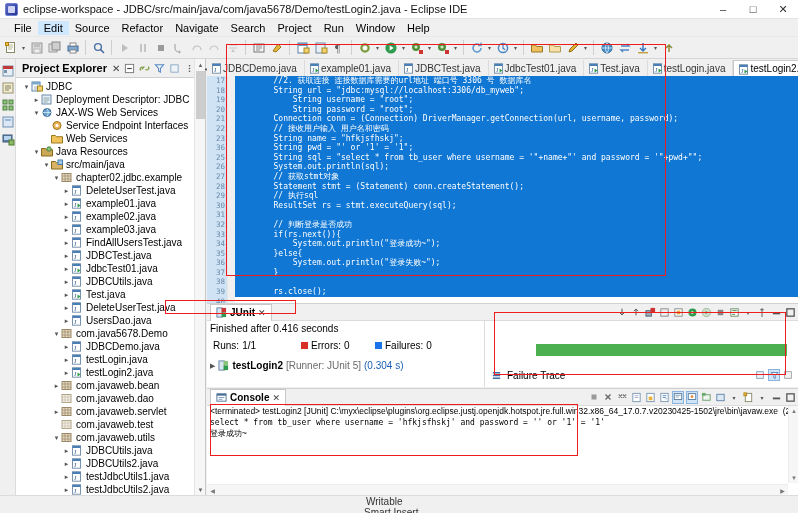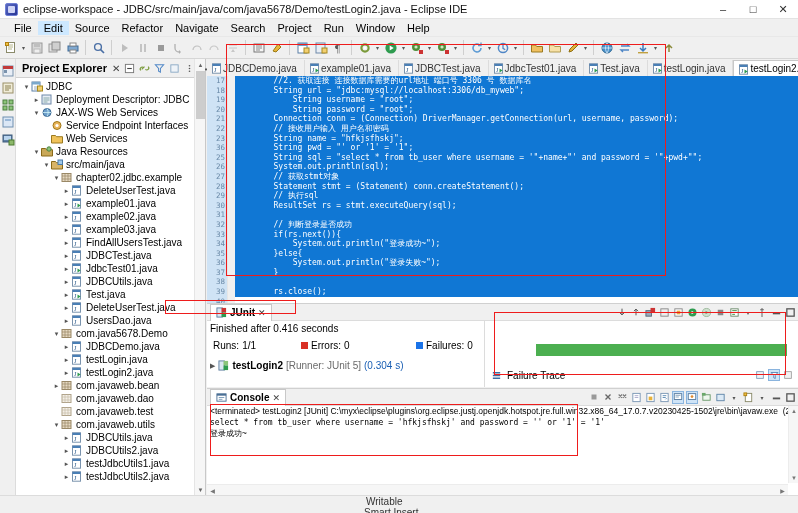--- a/index.html
+++ b/index.html
@@ -134,21 +134,21 @@
   .panetools { margin-left:auto; display:flex; align-items:center; gap:2px; padding-right:2px;}
   .panetools .tb { width:12px; height:13px; display:flex;align-items:center;justify-content:center;}
 
   .junitbody { position:absolute; left:0; right:0; top:17px; bottom:0; display:flex; }
   .junitleft { width: 278px; border-right: 1px solid #dcdcdc; position:relative; background:#fff;}
   .junitright { flex:1; position:relative; background:#fff;}
   .finline { font-size:10px; padding: 2px 3px 0 3px; color:#000;}
   .counters { display:flex; align-items:center; gap:0; padding: 6px 0 4px 6px; font-size:10px;}
   .counters .c { display:flex; align-items:center; gap:3px; }
   .counters .c.runs { width: 88px;}
-  .counters .c.errs { width: 115px;}
+  .counters .c.errs { width: 74px;}
   .sqr { width:7px;height:7px; display:inline-block; }
   .sqr.red { background:#d93025; }
   .sqr.blue { background:#1a73e8; }
   .progbarwrap { position:absolute; left: 50px; top: 22px; right: 10px; height: 12px; background:#fff; border:1px solid #fff;}
   .progbar { height:12px; background:#4caf50; width:100%; }
   .ftrace { position:absolute; left:6px; top: 47px; right: 4px; height:14px; display:flex; align-items:center; gap:5px;}
   .ftrace .lbl { font-size:10px;}
   .ftrace .tools { margin-left:auto; display:flex; gap:2px;}
   .testrow { display:flex; align-items:center; gap:3px; padding: 5px 0 0 3px; font-size:10px;}
   .testrow .nm { font-weight:bold; }
@@ -701,20 +701,28 @@
           </div>
           <div class="trow">
             <span class="arr" style="margin-left: 36px;"></span>
             <span class="tico"><svg style="width:12px;height:11px" viewBox="0 0 12 11">
                 <rect x="1" y="1.5" width="9" height="8" fill="#f4f0e8" stroke="#b0a38a"></rect>
                 <path d="M1 4h9M4 1.5v8M7 1.5v8M1 7h9" stroke="#c6bca8" stroke-width="0.7"></path>
               </svg></span>
             <span class="tlabel">com.javaweb.dao</span>
           </div>
           <div class="trow">
+            <span class="arr" style="margin-left: 36px;">▸</span>
+            <span class="tico"><svg style="width:12px;height:11px" viewBox="0 0 12 11">
+                <rect x="1" y="1.5" width="9" height="8" fill="#e6d9c2" stroke="#9a8866"></rect>
+                <path d="M1 4h9M4 1.5v8M7 1.5v8M1 7h9" stroke="#9a8866" stroke-width="0.7"></path>
+              </svg></span>
+            <span class="tlabel">com.javaweb.servlet</span>
+          </div>
+          <div class="trow">
             <span class="arr" style="margin-left: 36px;"></span>
             <span class="tico"><svg style="width:12px;height:11px" viewBox="0 0 12 11">
                 <rect x="1" y="1.5" width="9" height="8" fill="#f4f0e8" stroke="#b0a38a"></rect>
                 <path d="M1 4h9M4 1.5v8M7 1.5v8M1 7h9" stroke="#c6bca8" stroke-width="0.7"></path>
               </svg></span>
             <span class="tlabel">com.javaweb.test</span>
           </div>
           <div class="trow">
             <span class="arr" style="margin-left: 36px;">▾</span>
             <span class="tico"><svg style="width:12px;height:11px" viewBox="0 0 12 11">

